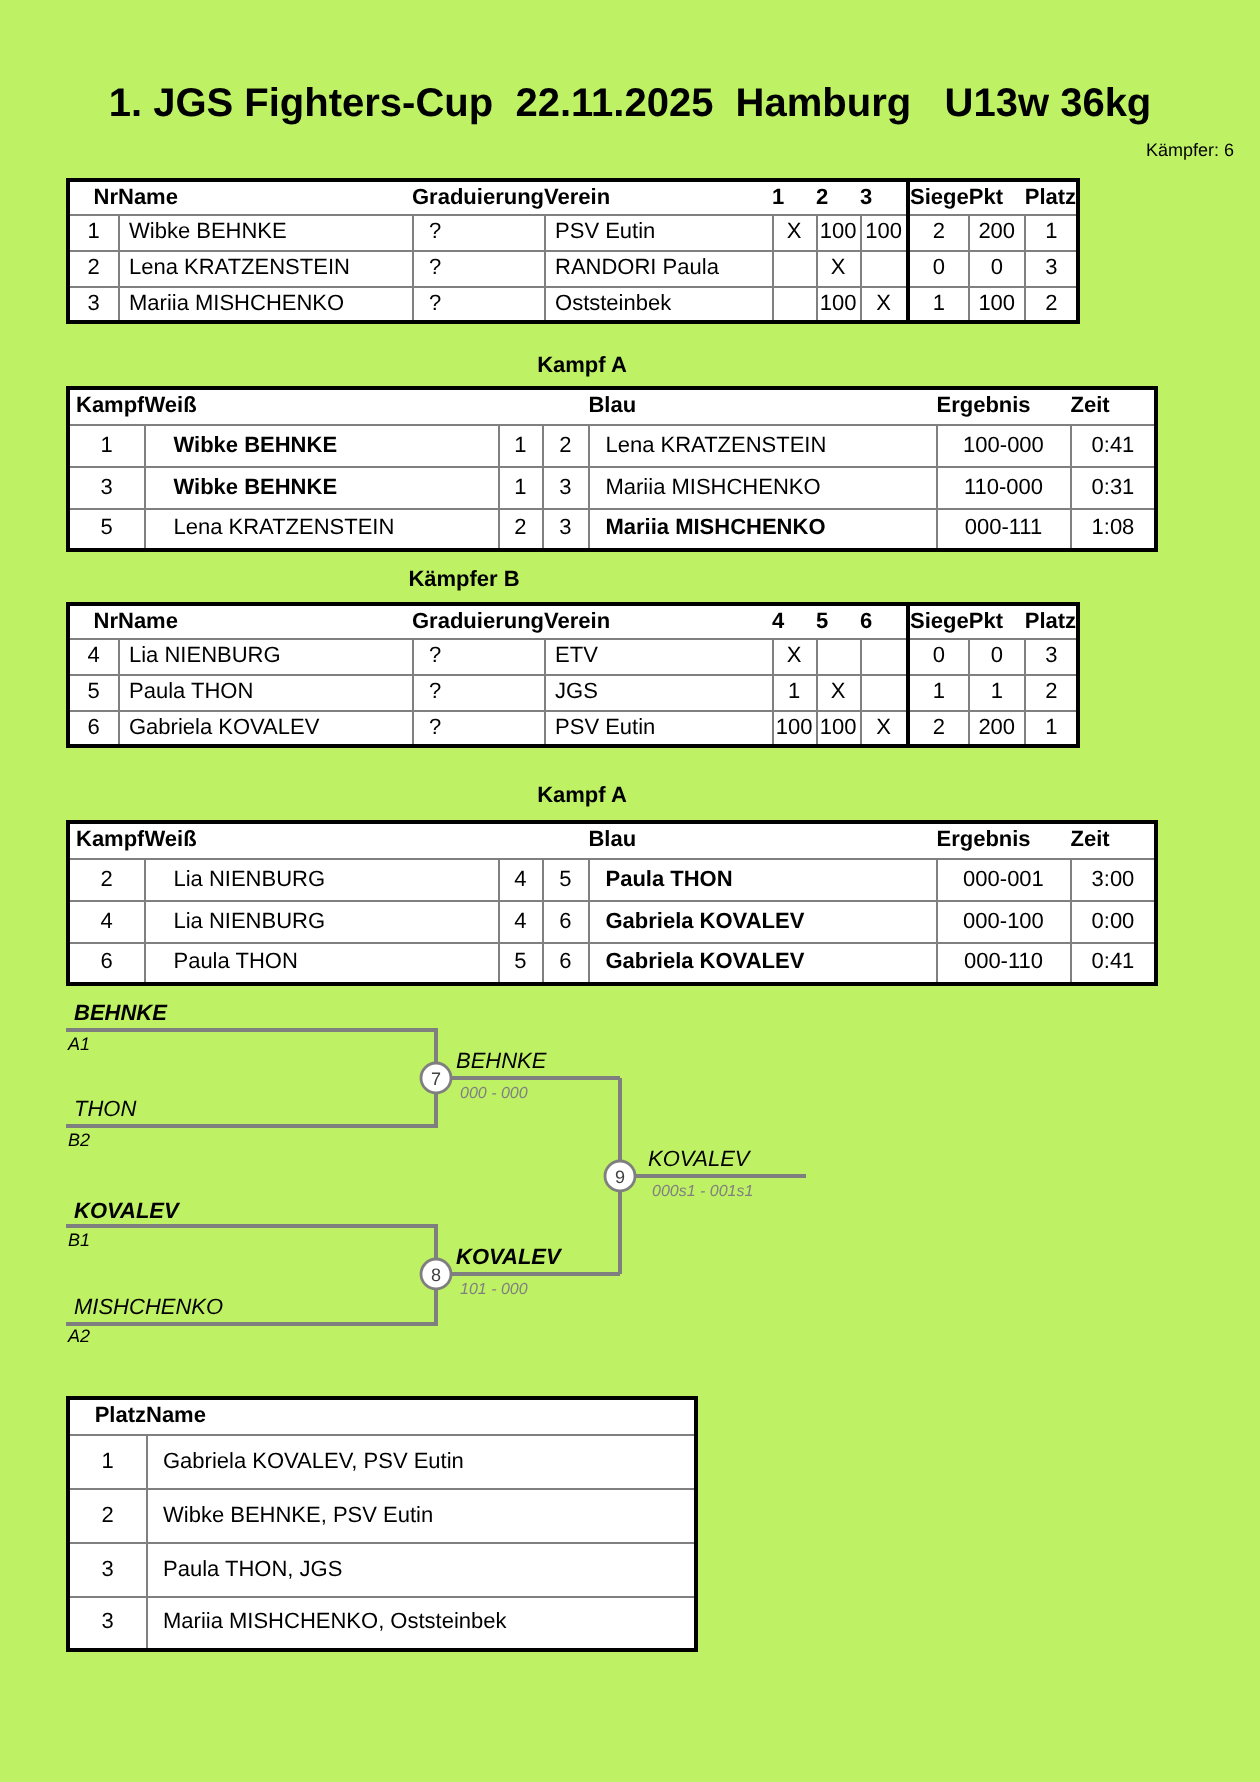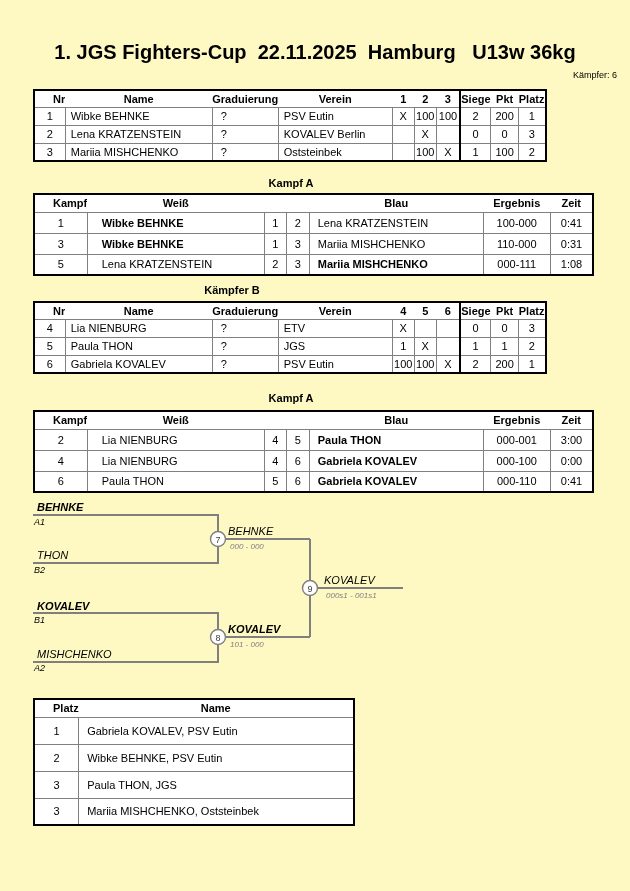--- a/index.html
+++ b/index.html
@@ -1,37 +1,37 @@
 <!DOCTYPE html>
 <html><head>
 <meta charset="utf-8">
 <style>
   html,body{margin:0;padding:0;background:#fff;}
-  .page{position:relative;width:630px;height:891px;background:#fef9c3;
+  .page{position:relative;width:630px;height:891px;background:#bef264;
         font-family:"Liberation Sans",sans-serif;color:#000;overflow:hidden;}
   .title{position:absolute;top:41px;left:0;width:630px;text-align:center;
          font-size:20px;font-weight:bold;white-space:pre;letter-spacing:0;}
   .heading{position:absolute;font-size:11px;font-weight:bold;text-align:center;}
   .fcount{position:absolute;top:70px;right:13px;font-size:9px;}
   table{position:absolute;border-collapse:collapse;table-layout:fixed;
         font-size:11px;border:2px solid #000;background:#fff;}
   th{font-weight:bold;border:none;border-bottom:1px solid #808080;padding:0;
-     text-align:center;overflow:hidden;white-space:nowrap;}
+     text-align:left;overflow:hidden;white-space:nowrap;}
   td{border:1px solid #808080;padding:0;overflow:hidden;white-space:nowrap;}
   .pool thead tr{height:17px}
   .pool tbody tr{height:18px}
   .fights thead tr{height:18px}
   .fights tbody tr{height:21px}
   .results thead tr{height:18px}
   .results tbody tr{height:27px}
   .c{text-align:center}
   .l{text-align:left;padding-left:5px}
   .pl8{text-align:left;padding-left:8px}
   .pl14{text-align:left;padding-left:14px}
-  .al{text-align:right;padding-left:18px}
+  .al{text-align:right;padding-left:3px}
   .thick{border-left:2px solid #000 !important;}
   .b{font-weight:bold !important;}
   .bk{position:absolute;white-space:nowrap;font-style:italic;}
   .bk.n{font-size:11px;}
   .bk.s{font-size:9px;}
   .bk.sc{font-size:8px;color:#808080;}
   svg.bracket{position:absolute;left:0;top:495px;width:630px;height:185px;}
   svg.bracket path{fill:none;stroke:#7f7f7f;stroke-width:2;}
   svg.bracket circle{fill:#fff;stroke:#7f7f7f;stroke-width:1.4;}
   svg.bracket text{font-family:"Liberation Sans",sans-serif;font-size:9px;
@@ -82,21 +82,21 @@
         <td class="c">100</td>
         <td class="c">100</td>
         <td class="c thick">2</td>
         <td class="c">200</td>
         <td class="c">1</td>
       </tr>
       <tr>
         <td class="c">2</td>
         <td class="l">Lena KRATZENSTEIN</td>
         <td class="pl8">?</td>
-        <td class="l">KOVALEV Berlin</td>
+        <td class="l">RANDORI Paula</td>
         <td class="c"></td>
         <td class="c">X</td>
         <td class="c"></td>
         <td class="c thick">0</td>
         <td class="c">0</td>
         <td class="c">3</td>
       </tr>
       <tr>
         <td class="c">3</td>
         <td class="l">Mariia MISHCHENKO</td>

